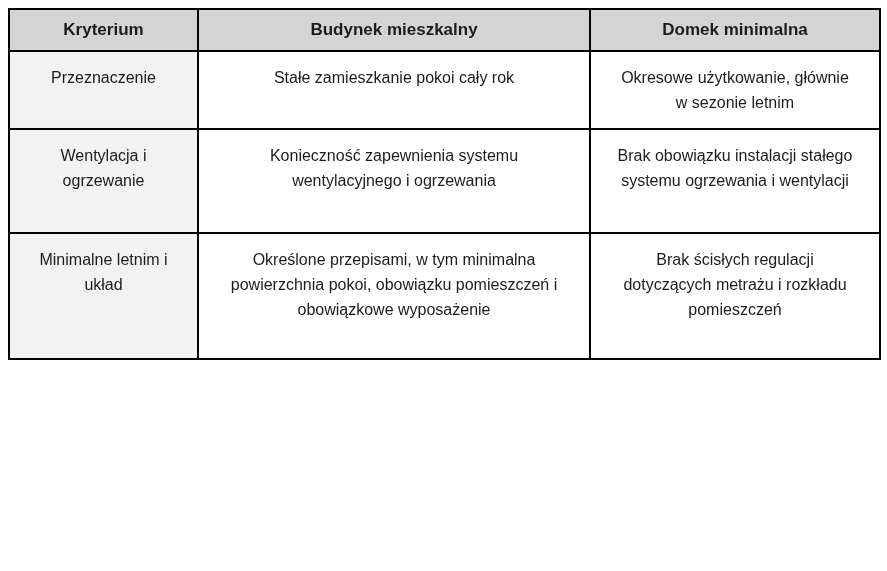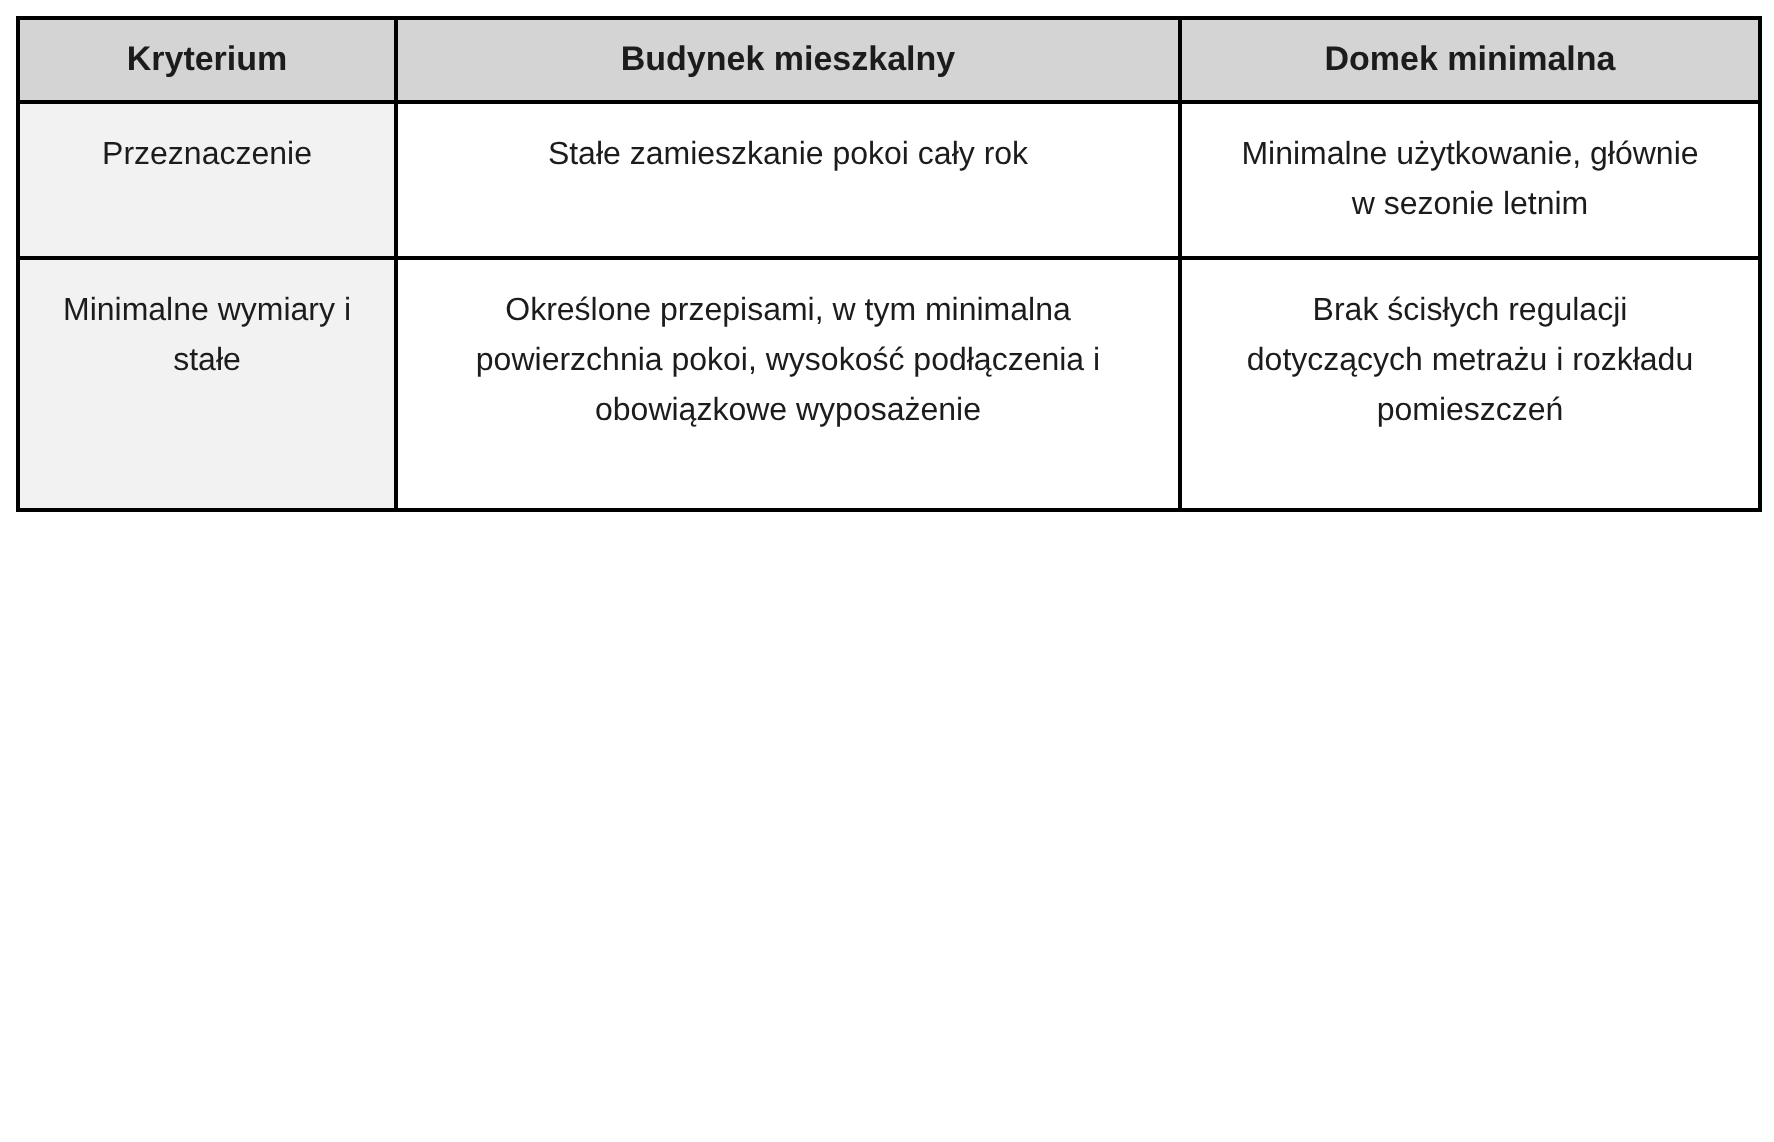--- a/index.html
+++ b/index.html
@@ -71,22 +71,27 @@
       <tr>
         <th>Kryterium</th>
         <th>Budynek mieszkalny</th>
         <th>Domek minimalna</th>
       </tr>
     </thead>
     <tbody>
       <tr class="r1">
         <td class="crit">Przeznaczenie</td>
         <td>Stałe zamieszkanie pokoi cały rok</td>
-        <td>Minimalne użytkowanie, głównie w sezonie letnim</td>
+        <td>Okresowe użytkowanie, głównie w sezonie letnim</td>
+      </tr>
+      <tr class="r4">
+        <td class="crit">Wentylacja i ogrzewanie</td>
+        <td>Konieczność zapewnienia systemu wentylacyjnego i ogrzewania</td>
+        <td>Brak obowiązku instalacji stałego systemu ogrzewania i wentylacji</td>
       </tr>
       <tr class="r5">
-        <td class="crit">Minimalne wymiary i stałe</td>
-        <td>Określone przepisami, w tym minimalna powierzchnia pokoi, wysokość podłączenia i obowiązkowe wyposażenie</td>
+        <td class="crit">Minimalne letnim i układ</td>
+        <td>Określone przepisami, w tym minimalna powierzchnia pokoi, obowiązku pomieszczeń i obowiązkowe wyposażenie</td>
         <td>Brak ścisłych regulacji dotyczących metrażu i rozkładu pomieszczeń</td>
       </tr>
     </tbody>
   </table>
 </div>
 
 </body></html>

